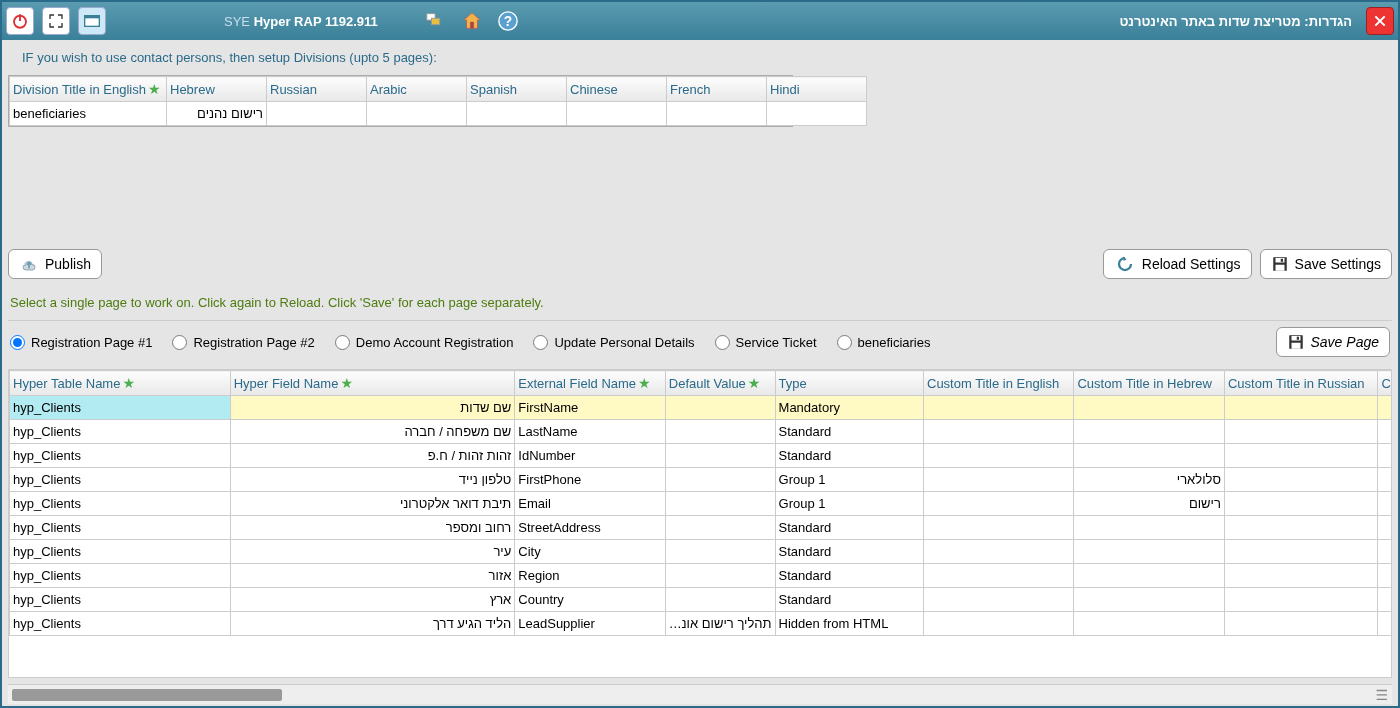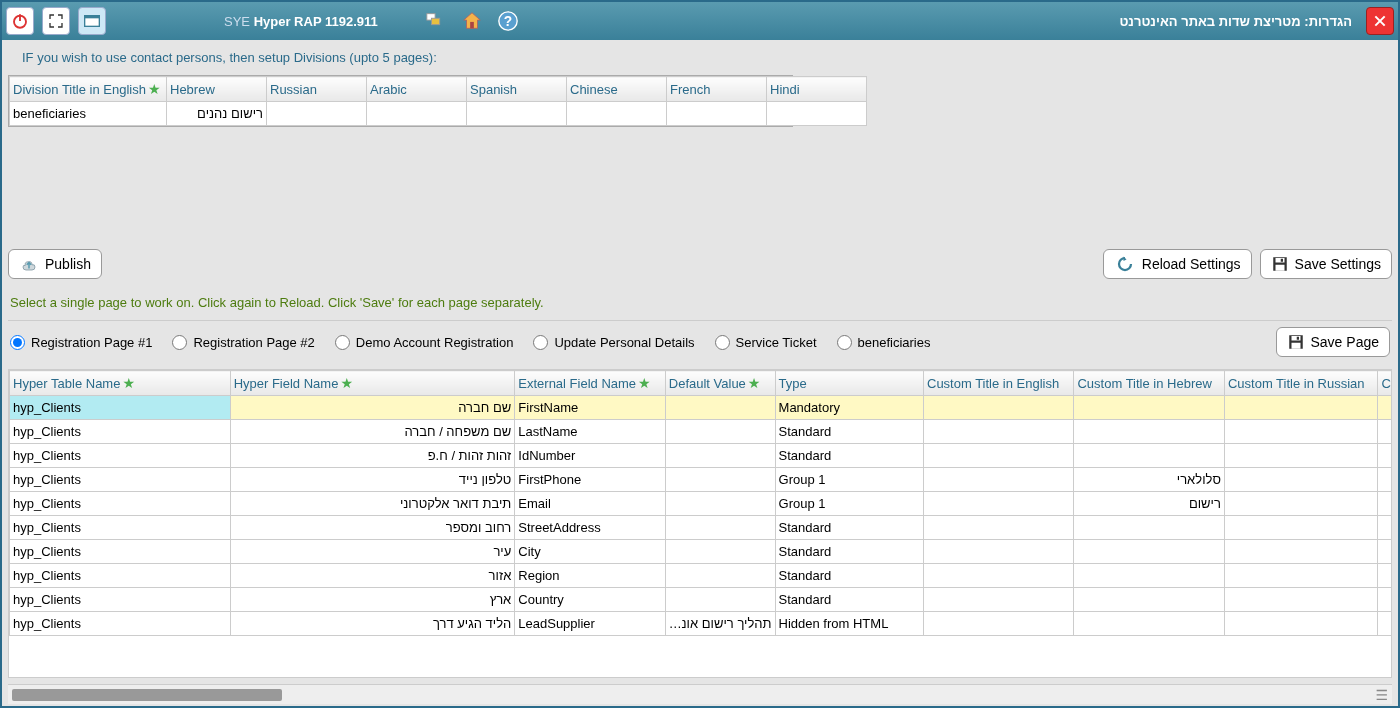--- a/index.html
+++ b/index.html
@@ -39,21 +39,21 @@
   .btn-row { display: flex; align-items: center; gap: 8px; padding: 6px 0; }
   .push-right { margin-left: auto; }
   .btn { background: #fff; border: 1px solid #999; border-radius: 6px; padding: 5px 10px; display: inline-flex; align-items: center; gap: 6px; cursor: pointer; font-size: 14px; }
   .btn svg { display: block; }
 
   .sel-hint { color: #4d7c0f; padding: 4px 2px; }
 
   .radio-row { display: flex; align-items: center; gap: 20px; padding: 6px 2px; border-top: 1px solid #ccc; }
   .radio-item { display: flex; align-items: center; gap: 6px; cursor: pointer; }
   .radio-item input { width: 15px; height: 15px; }
-  .radio-row .save-page-btn { margin-left: auto; }
+  .radio-row .save-page-btn { margin-left: auto; font-style: italic; }
 
   .main-table-wrap { flex: 1; background: #fff; border: 1px solid #ccc; overflow: hidden; position: relative; }
   .main-table-wrap table { width: 1400px; }
   .main-table-wrap th, .main-table-wrap td { font-size: 13px; padding: 4px 3px; height: 24px; }
   .main-table-wrap tr.selected td { background: #fff9c4; }
   .main-table-wrap tr.selected td:first-child { background: #b2ebf2; }
   .rtl-cell { direction: rtl; text-align: right; }
 
   .bottom-bar { height: 20px; background: #eee; border-top: 1px solid #ccc; display: flex; align-items: center; padding: 0 4px; }
   .scroll-thumb { width: 270px; height: 12px; background: #999; border-radius: 2px; }
@@ -246,21 +246,21 @@
             <th>Type</th>
             <th>Custom Title in English</th>
             <th>Custom Title in Hebrew</th>
             <th>Custom Title in Russian</th>
             <th>Cus</th>
           </tr>
         </thead>
       <tbody id="main-body">
           <tr class="selected">
             <td>hyp_Clients</td>
-            <td class="rtl-cell">שם חברה</td>
+            <td class="rtl-cell">שם שדות</td>
             <td>FirstName</td>
             <td></td>
             <td>Mandatory</td>
             <td></td>
             <td></td>
             <td></td>
             <td></td>
           </tr>
           <tr>
             <td>hyp_Clients</td>

